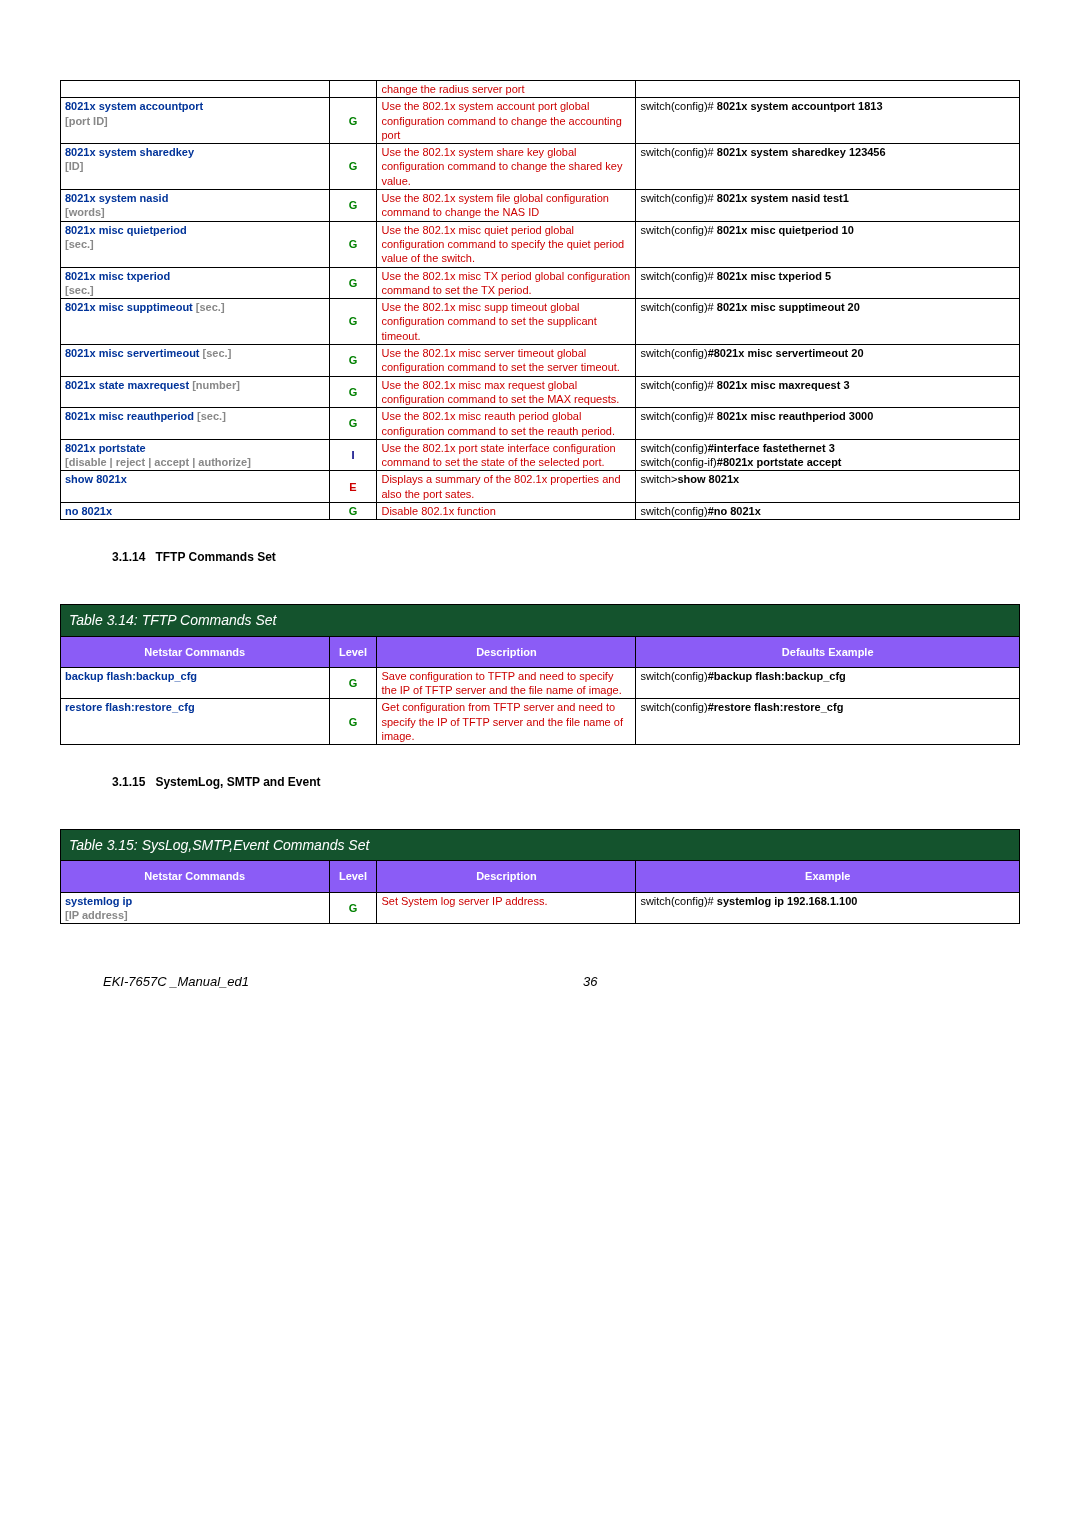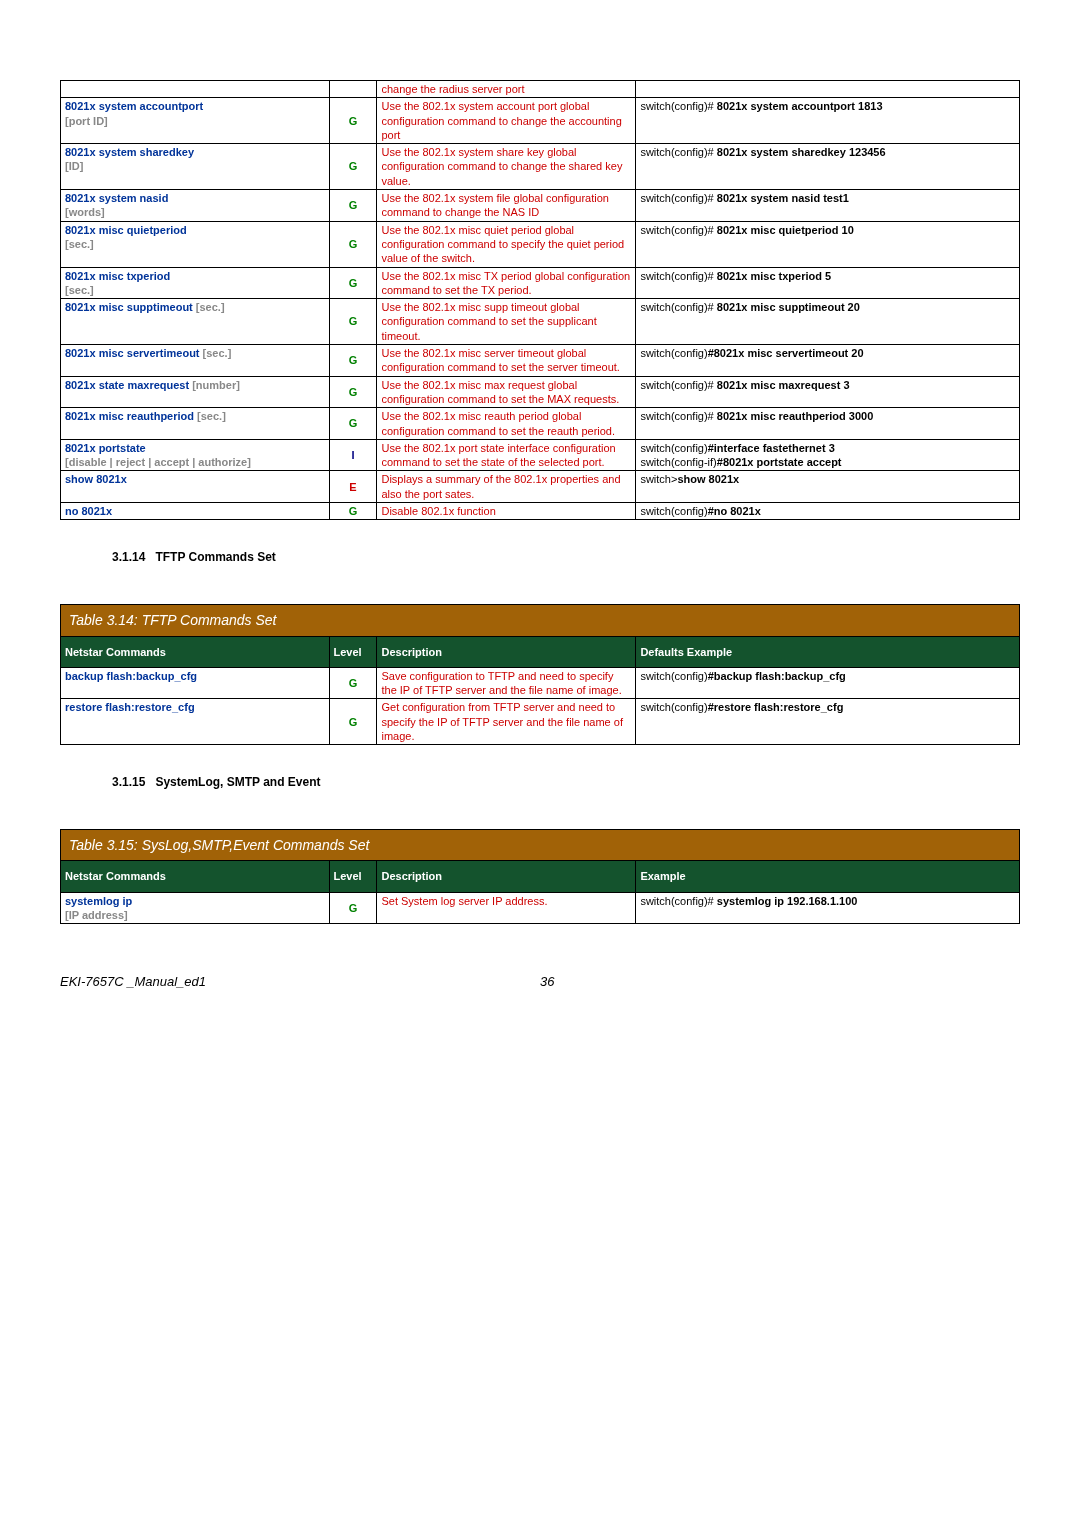--- a/index.html
+++ b/index.html
@@ -26,45 +26,46 @@
   .col-cmd { width: 28%; }
   .col-lvl { width: 5%; text-align: center; vertical-align: middle; font-weight: bold; }
   .col-desc { width: 27%; color: #c00; }
   .col-ex { width: 40%; }
   .cmd-blue { color: #003399; font-weight: bold; }
   .cmd-grey { color: #888; font-weight: bold; }
   .lvl-G { color: #008000; }
   .lvl-I { color: #000080; }
   .lvl-E { color: #cc0000; }
   .table-title {
-    background: #a16207;
+    background: #14532d;
     color: #fff;
     font-style: italic;
     font-size: 14px;
     padding: 6px 8px;
   }
   .table-header td {
-    background: #14532d;
+    background: #8b5cf6;
     color: #fff;
     font-weight: bold;
+    text-align: center;
     vertical-align: middle;
     padding: 8px 4px;
   }
   h3 {
     font-size: 12px;
     margin: 30px 0 10px 52px;
     font-weight: bold;
   }
   .footer {
     margin-top: 50px;
     font-style: italic;
     font-size: 13px;
     display: flex;
   }
-  .footer-left { width: 50%; }
+  .footer-left { width: 50%; margin-left: 43px; }
   .footer-page { }
   .ex-black { color: #000; text-align: right; }
   .ex-bold { font-weight: bold; }
 </style>
 </head>
 <body>
 
 <table>
   <colgroup>
       <col class="col-cmd">

